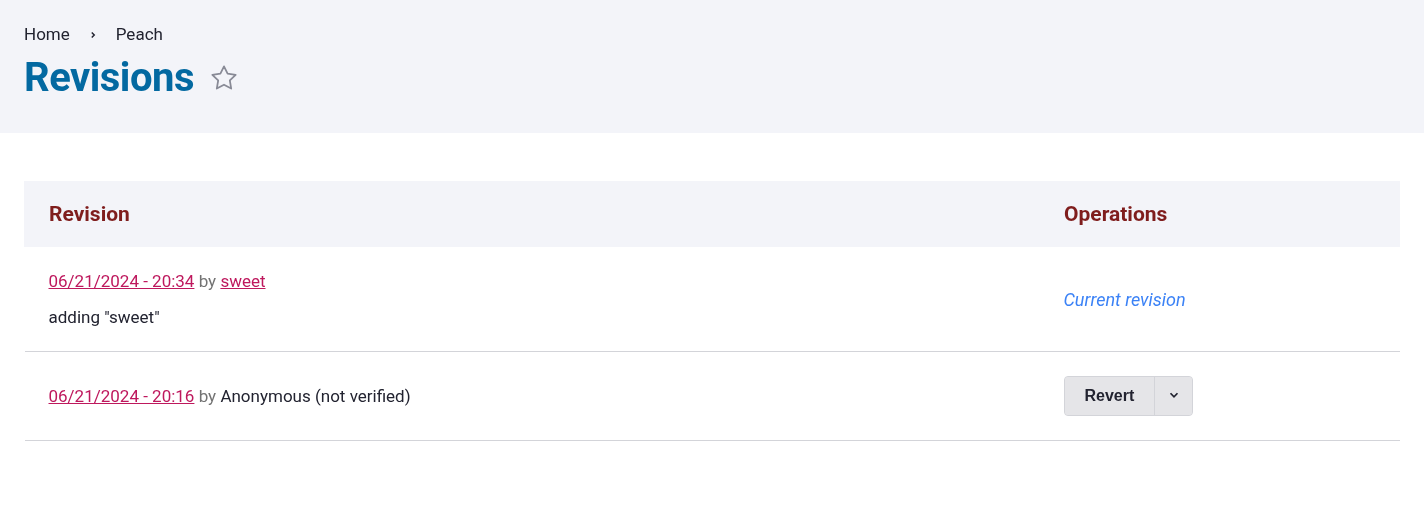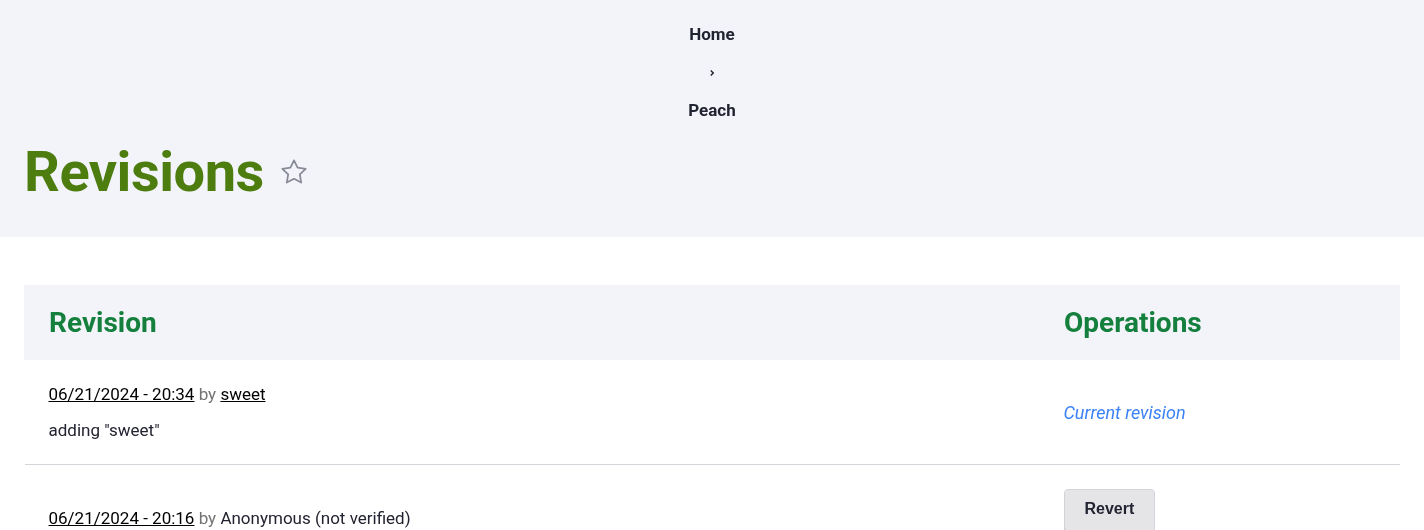--- a/index.html
+++ b/index.html
@@ -14,42 +14,41 @@
     }
     .header-region {
       background: #f3f4f9;
       padding: 24px 24px 32px 24px;
     }
     .breadcrumb {
       display: flex;
       align-items: center;
       gap: 18px;
       font-size: 17px;
-      font-weight: 700;
+      font-weight: 400;
       color: #222330;
-      margin-bottom: 19px;
-      flex-direction: column;
+      margin-bottom: 10px;
     }
     .breadcrumb a {
       color: #222330;
       text-decoration: none;
     }
     .breadcrumb-sep {
       color: #222330;
       font-weight: 400;
     }
     .page-title-row {
       display: flex;
       align-items: center;
       gap: 16px;
     }
     .page-title {
-      font-size: 56px;
+      font-size: 40px;
       font-weight: 700;
-      color: #4d7c0f;
+      color: #0369a1;
       letter-spacing: -0.5px;
     }
     .star-icon {
       width: 28px;
       height: 28px;
       color: #888a96;
       cursor: pointer;
     }
     .content-region {
       padding: 48px 24px 24px 24px;
@@ -57,37 +56,37 @@
     .revisions-table {
       width: 100%;
       border-collapse: collapse;
     }
     .revisions-table thead tr {
       background: #f3f4f9;
     }
     .revisions-table th {
       text-align: left;
       padding: 20px 24px;
-      font-size: 28px;
+      font-size: 21px;
       font-weight: 700;
-      color: #15803d;
+      color: #7f1d1d;
       border: 1px solid #f3f4f9;
     }
     .revisions-table td {
       padding: 24px;
       vertical-align: middle;
       font-size: 17px;
       color: #222330;
       border-bottom: 1px solid #d3d4d9;
     }
     .revisions-table td.ops-cell {
       width: 360px;
     }
     .rev-link {
-      color: #000000;
+      color: #be185d;
       text-decoration: underline;
     }
     .by-text {
       color: #737373;
     }
     .rev-message {
       margin-top: 16px;
       font-size: 17px;
       color: #222330;
     }
@@ -95,21 +94,20 @@
       font-style: italic;
       font-size: 18px;
       color: #3b82f6;
     }
     .dropbutton {
       display: inline-flex;
       border: 1px solid #d3d4d9;
       border-radius: 4px;
       overflow: hidden;
       background: #e5e5e8;
-      flex-direction: column;
     }
     .dropbutton-action {
       padding: 10px 20px;
       font-size: 16px;
       font-weight: 700;
       color: #222330;
       background: #e5e5e8;
       border: none;
       cursor: pointer;
     }

